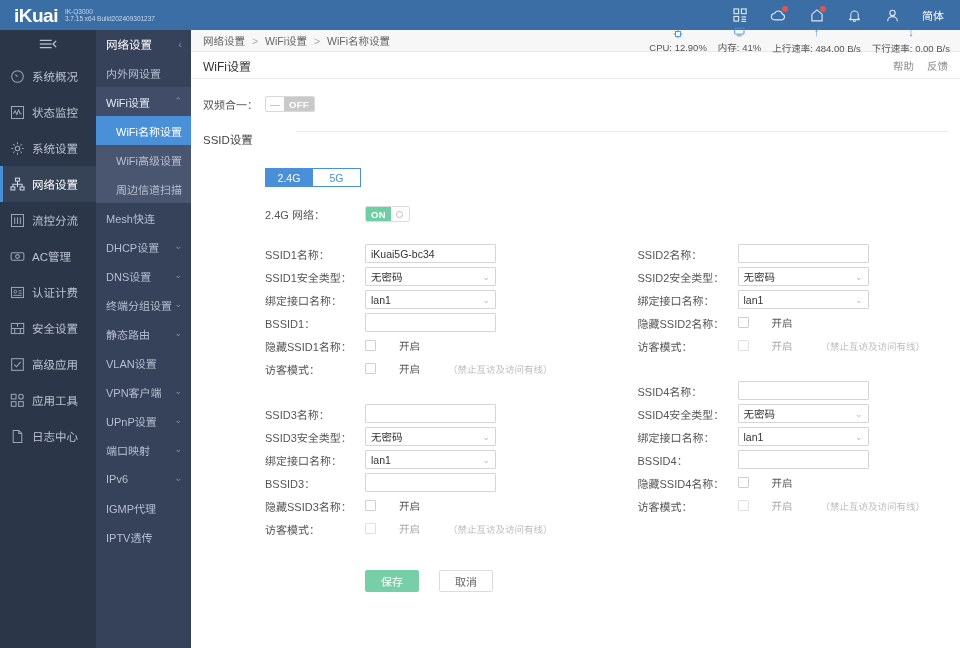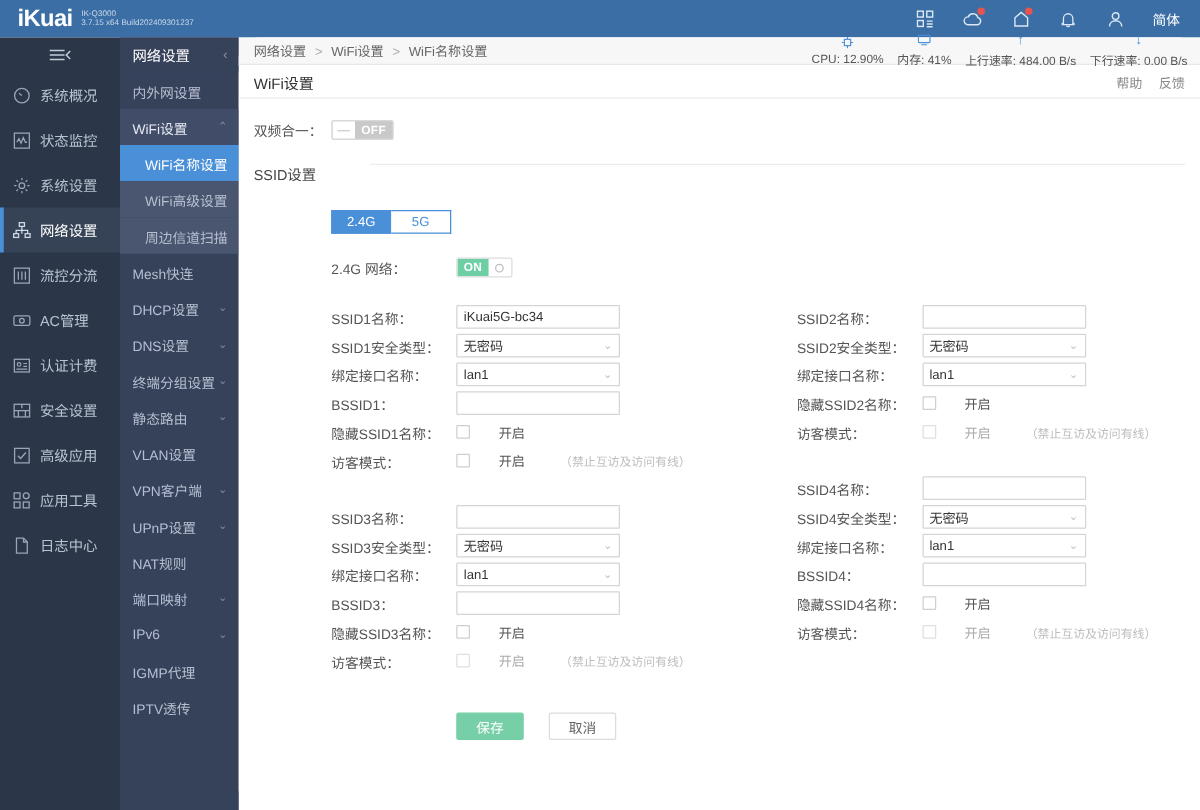--- a/index.html
+++ b/index.html
@@ -407,23 +407,20 @@
         </div>
         <div class="s2-item">
           <span>VPN客户端</span>
           <span class="caret">⌄</span>
         </div>
         <div class="s2-item">
           <span>UPnP设置</span>
           <span class="caret">⌄</span>
         </div>
         <div class="s2-item">
-          <span>NAT规则</span>
-        </div>
-        <div class="s2-item">
           <span>端口映射</span>
           <span class="caret">⌄</span>
         </div>
         <div class="s2-item">
           <span>IPv6</span>
           <span class="caret">⌄</span>
         </div>
         <div class="s2-item">
           <span>IGMP代理</span>
         </div>

